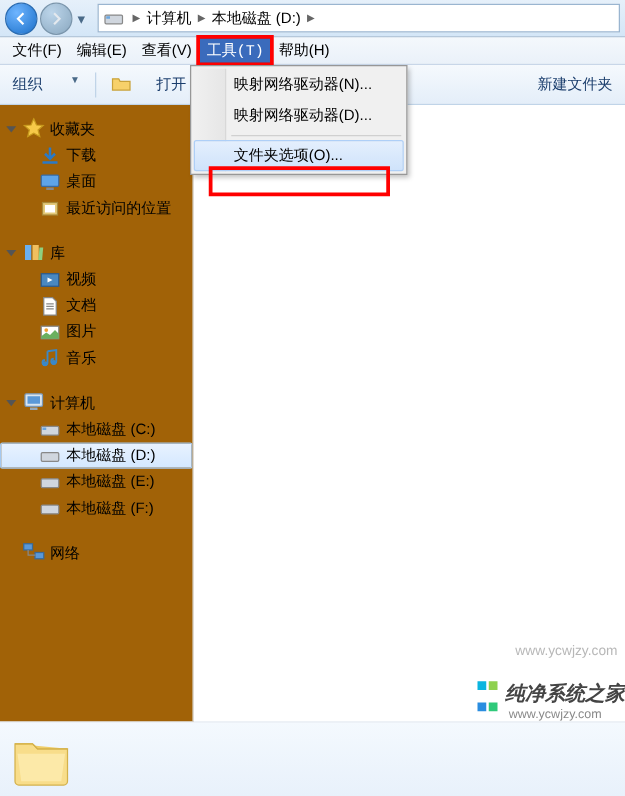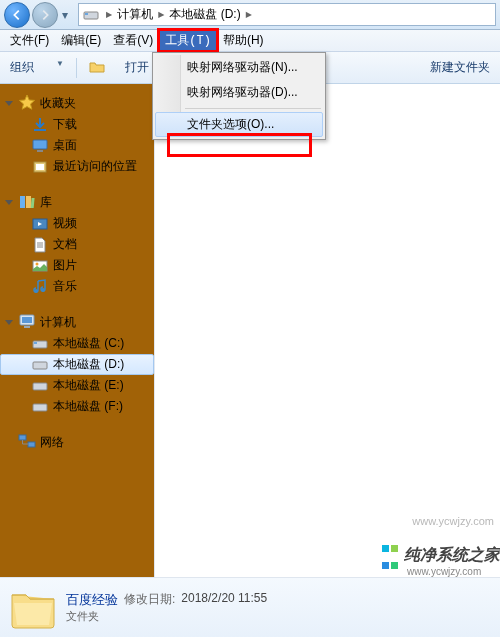--- a/index.html
+++ b/index.html
@@ -276,28 +276,20 @@
 
   <div class="main"></div>
 </div>
 
 <div class="details">
   <svg class="folder-thumb" viewBox="0 0 48 46">
     <path d="M4 10 h14 l4 4 h24 v26 a3 3 0 0 1 -3 3 H7 a3 3 0 0 1 -3 -3 z" fill="#f8dd8a" stroke="#d4b14a"></path>
     <path d="M4 10 h14 l4 4 h24" fill="#f0ce6a" stroke="#d4b14a"></path>
     <path d="M6 18 h38 l-3 22 H9z" fill="#fce9a8"></path>
   </svg>
-  <div class="detail-text">
-    <div class="detail-row">
-      <span class="detail-title">百度经验</span>
-      <span class="detail-label">修改日期:</span>
-      <span class="detail-val">2018/2/20 11:55</span>
-    </div>
-    <span class="detail-sub">文件夹</span>
-  </div>
 </div>
 
 <div class="wm1">www.ycwjzy.com</div>
 <div class="wm2">
   <div class="wm2-logo" style="display:grid;grid-template-columns:7px 7px;gap:2px;">
     <span class="a"></span>
       <span class="b"></span>
       <span class="c"></span>
       <span class="d"></span>
   </div>

